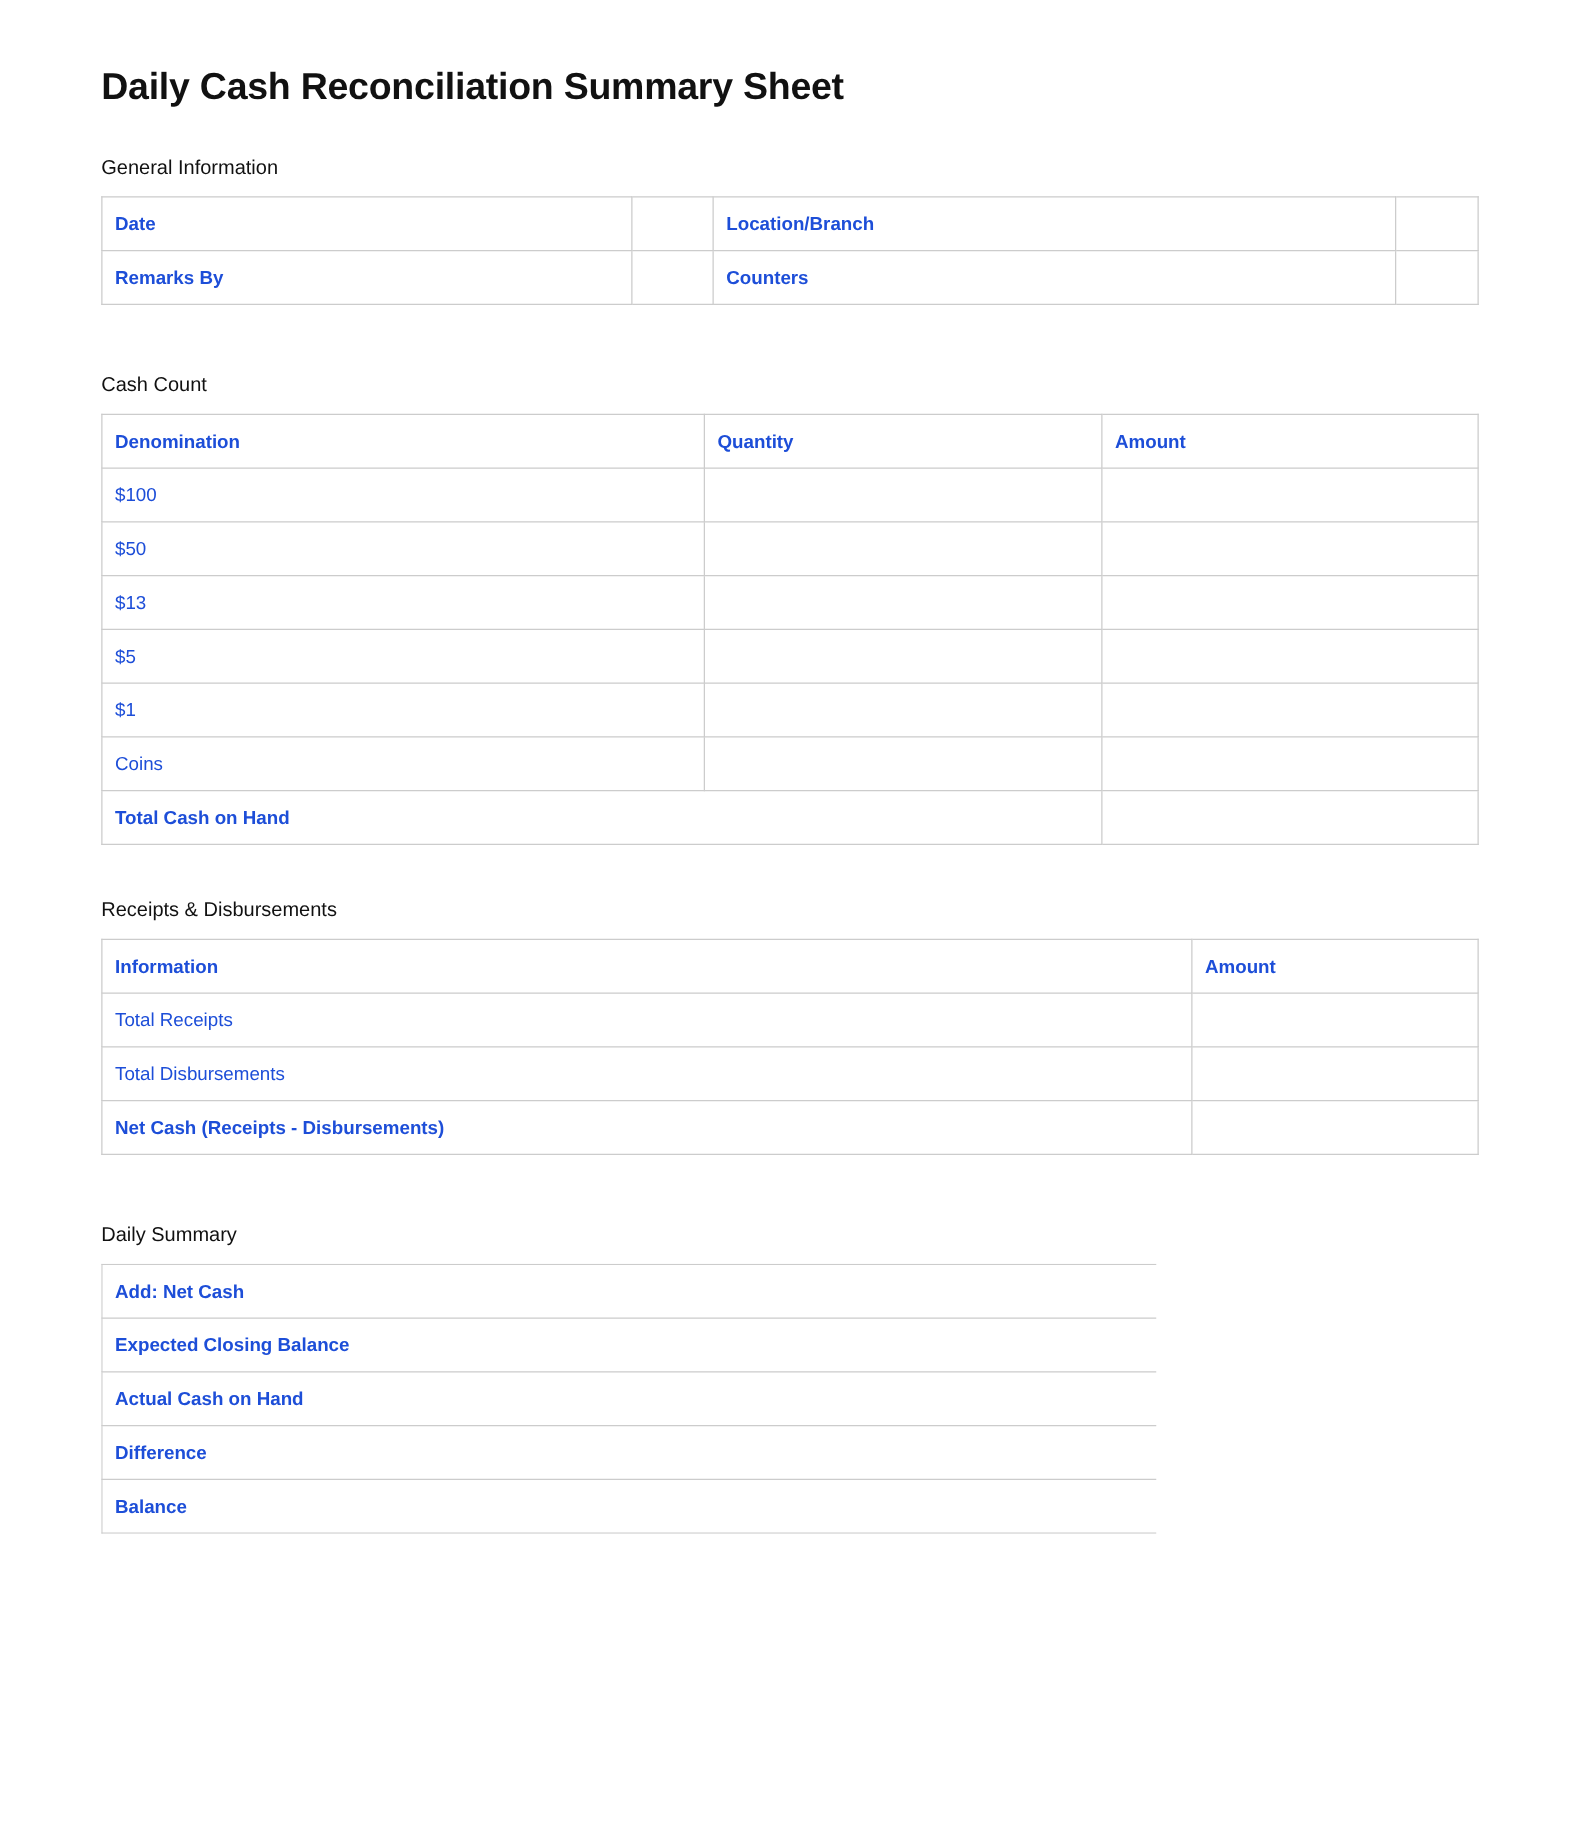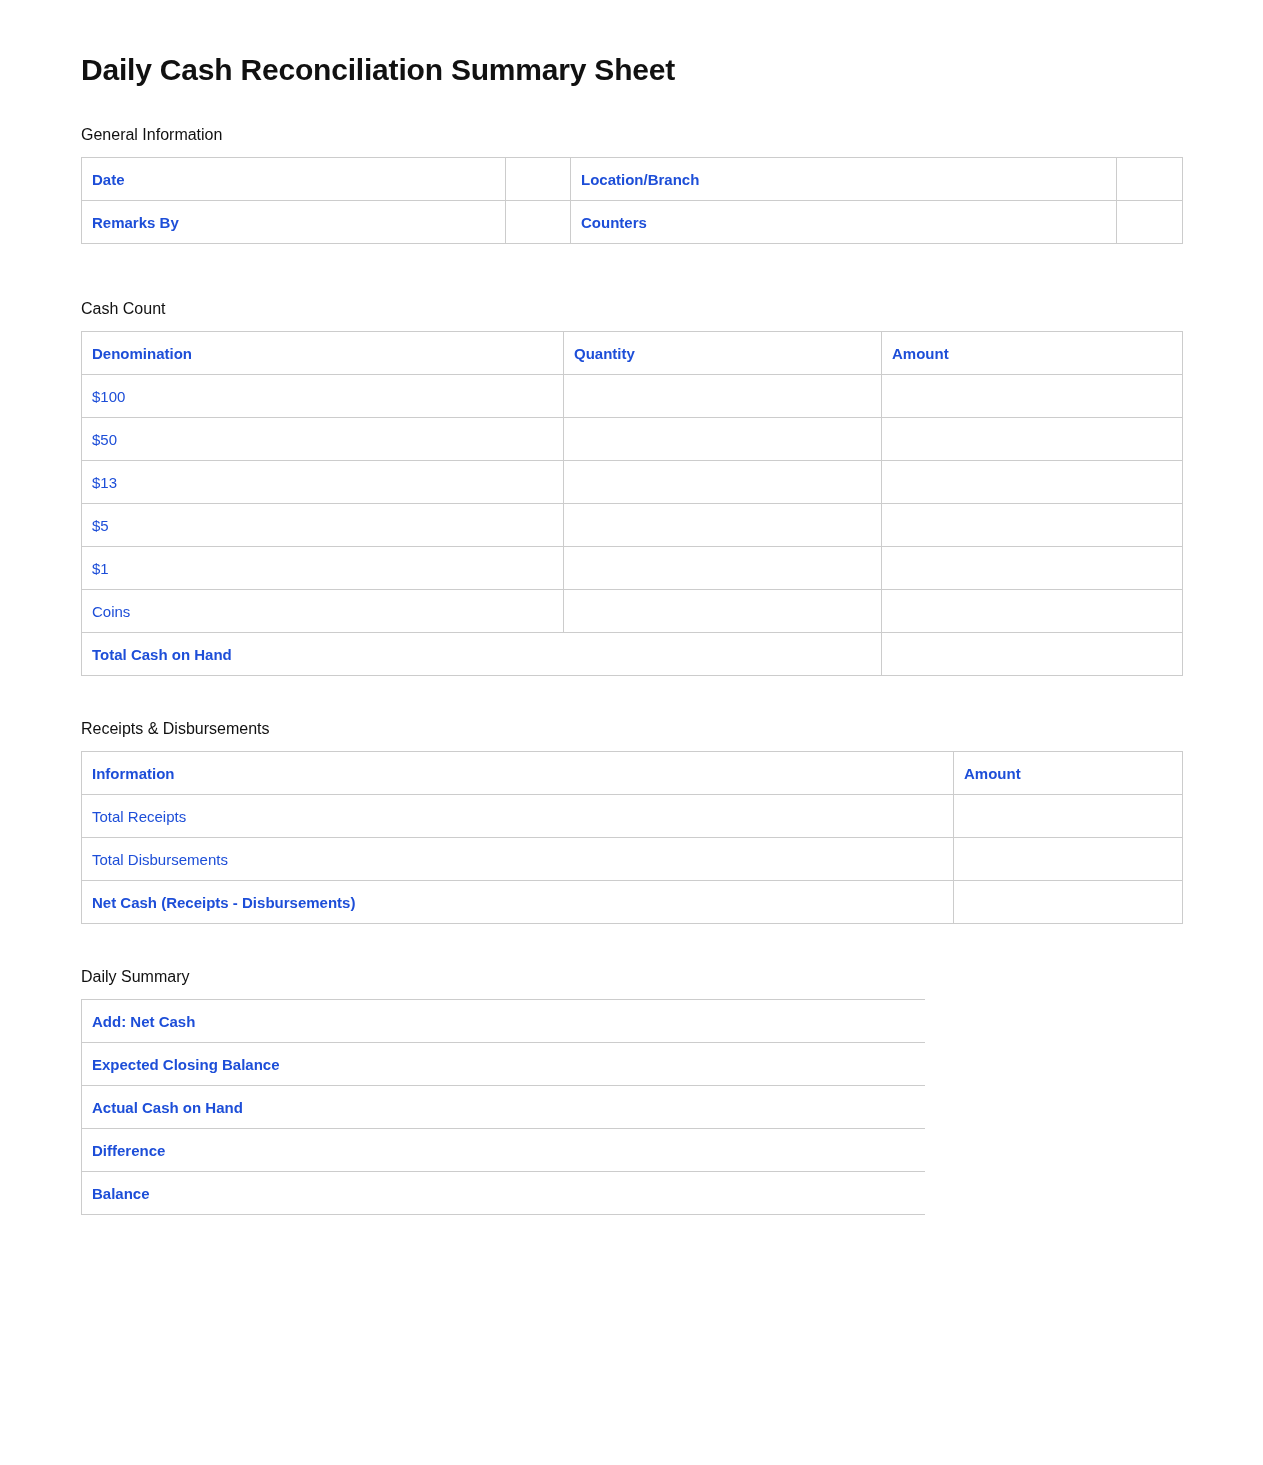--- a/index.html
+++ b/index.html
@@ -68,21 +68,21 @@
   .t-cash col.c3 { width: 301px; }
   
   .t-receipts col.c1 { width: 872px; }
   .t-receipts col.c2 { width: 229px; }
   
   .t-summary col.c1 { width: 1020px; }
   .t-summary col.c2 { width: 81px; }
 
   .section-cash { margin-top: 56px; }
   .section-receipts { margin-top: 44px; }
-  .section-summary { margin-top: 44px; }
+  .section-summary { margin-top: 56px; }
 
   
   .clip-bottom {
     max-height: 258px;
     overflow: hidden;
   }
 </style>
 </head>
 <body>
 

